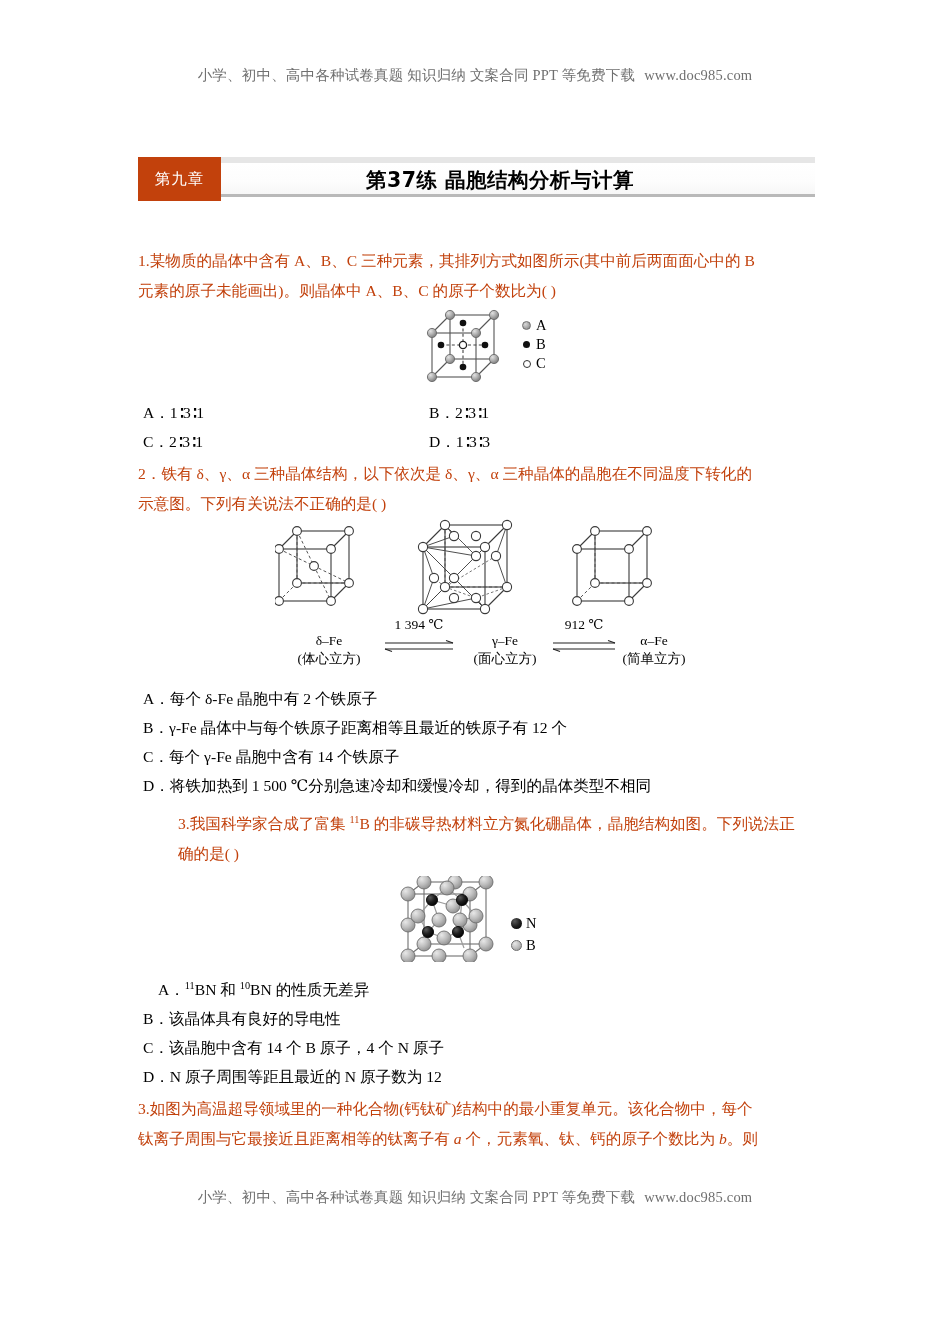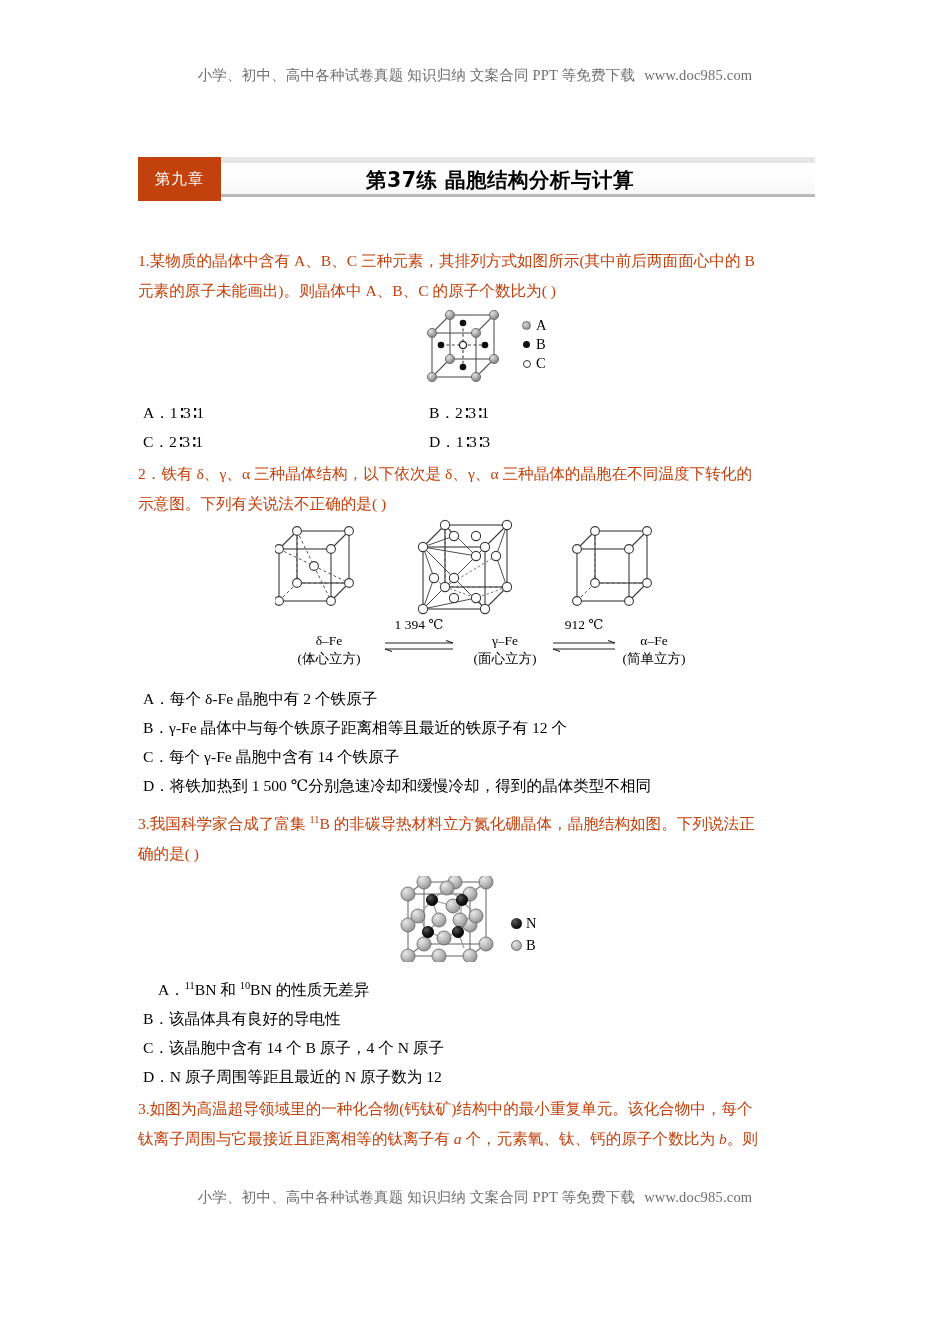--- a/index.html
+++ b/index.html
@@ -414,21 +414,21 @@
       <div>α–Fe</div>
       <div>(简单立方)</div>
     </div>
   </div>
 
   <div class="opt" style="top:684px;"><span>A．</span><span>每个 δ-Fe 晶胞中有 2 个铁原子</span></div>
   <div class="opt" style="top:713px;"><span>B．</span><span>γ-Fe 晶体中与每个铁原子距离相等且最近的铁原子有 12 个</span></div>
   <div class="opt" style="top:742px;"><span>C．</span><span>每个 γ-Fe 晶胞中含有 14 个铁原子</span></div>
   <div class="opt" style="top:771px;"><span>D．</span><span>将铁加热到 1 500 ℃分别急速冷却和缓慢冷却，得到的晶体类型不相同</span></div>
 
-  <div class="qtext" style="top:809px;">
+  <div class="qtext" style="top:809px;margin-left:40px;">
     <div><span>3.我国科学家合成了富集 </span><sup>11</sup><span>B 的非碳导热材料立方氮化硼晶体，晶胞结构如图。下列说法正</span></div>
     <div>确的是(        )</div>
   </div>
 
   <div class="figure" style="left:398px; top:876px; width:190px; height:86px;">
     <svg width="190" height="86" viewBox="0 0 190 86">
       <defs>
         <radialGradient id="bsph" cx="33%" cy="29%" r="78%">
           <stop offset="0%" stop-color="#e8e8e8"></stop>
           <stop offset="52%" stop-color="#bdbdbd"></stop>

